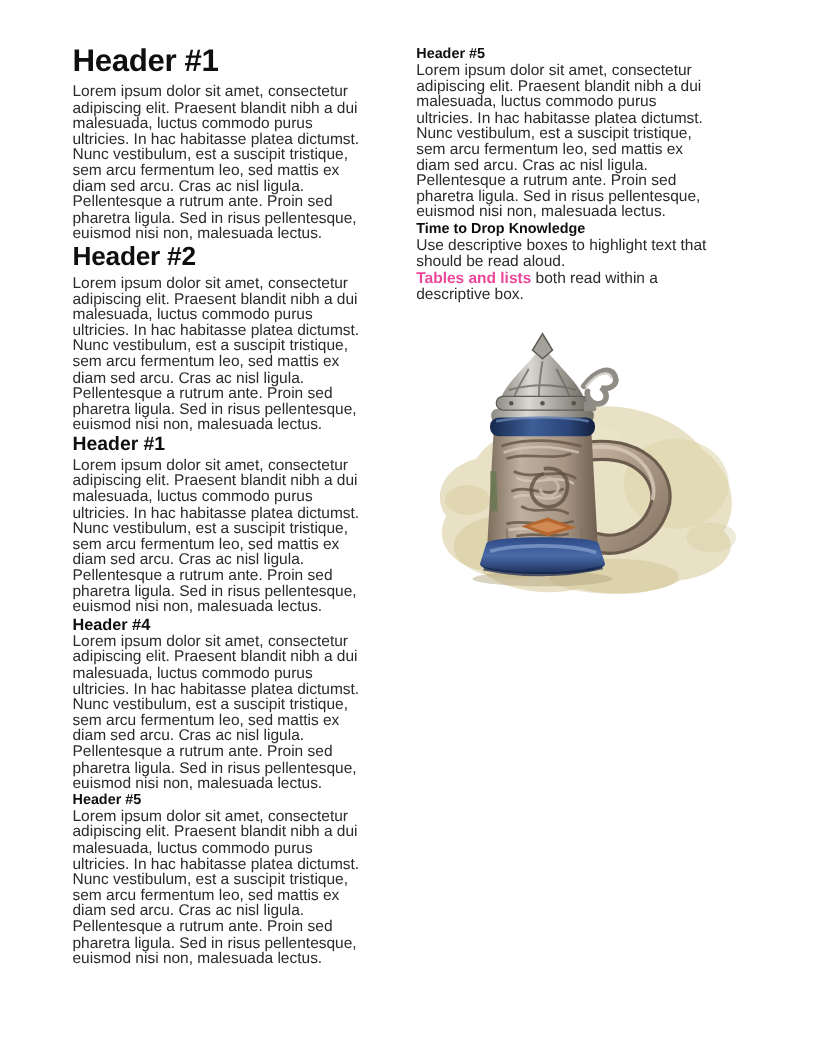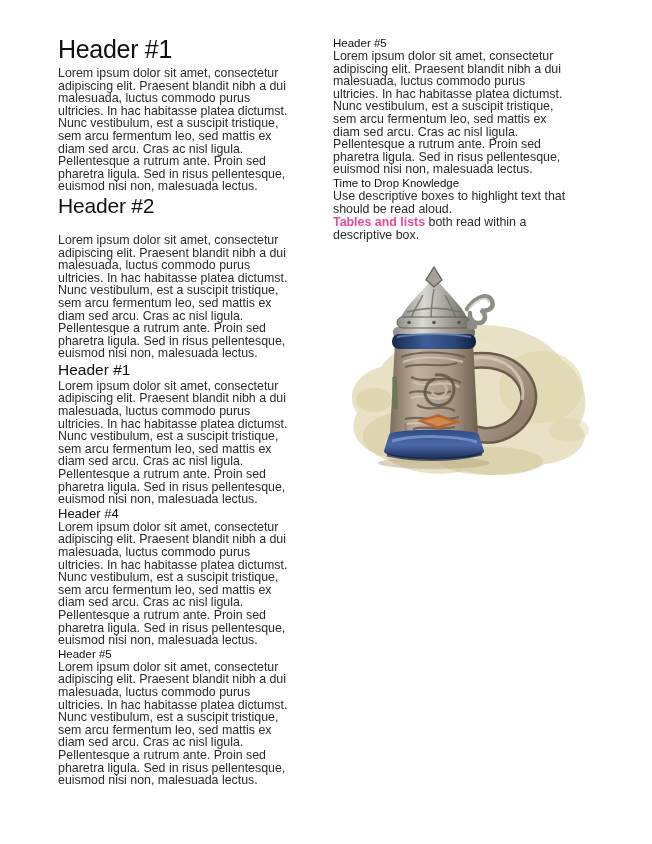--- a/index.html
+++ b/index.html
@@ -17,25 +17,25 @@
   }
   .col {
     position: absolute;
     top: 36px;
   }
   .col-left  { left: 58px;  width: 250px; }
   .col-right { left: 333px; width: 252px; }
 
   h1, h2, h3, h4, h5 {
     color: #0f0f0f;
-    font-weight: 400;
+    font-weight: 700;
     margin: 0;
   }
   h1 { font-size: 25px;   line-height: 27px; margin: 0 0 4px 0; letter-spacing: -0.3px; }
-  h2 { font-size: 21px;   line-height: 24px; margin: 1px 0 16px 0; letter-spacing: -0.2px; }
+  h2 { font-size: 21px;   line-height: 24px; margin: 1px 0 2px 0; letter-spacing: -0.2px; }
   h3 { font-size: 15.5px; line-height: 18px; margin: 1px 0 1px 0; }
   h4 { font-size: 13px;   line-height: 14px; margin: 1px 0 0 0; }
   h5 { font-size: 11.5px; line-height: 12px; margin: 1px 0 1px 0; }
 
   p.body {
     color: #2b2b2b;
     font-size: 12.4px;
     line-height: 12.6px;
     margin: 0 0 1px 0;
     white-space: pre-line;

